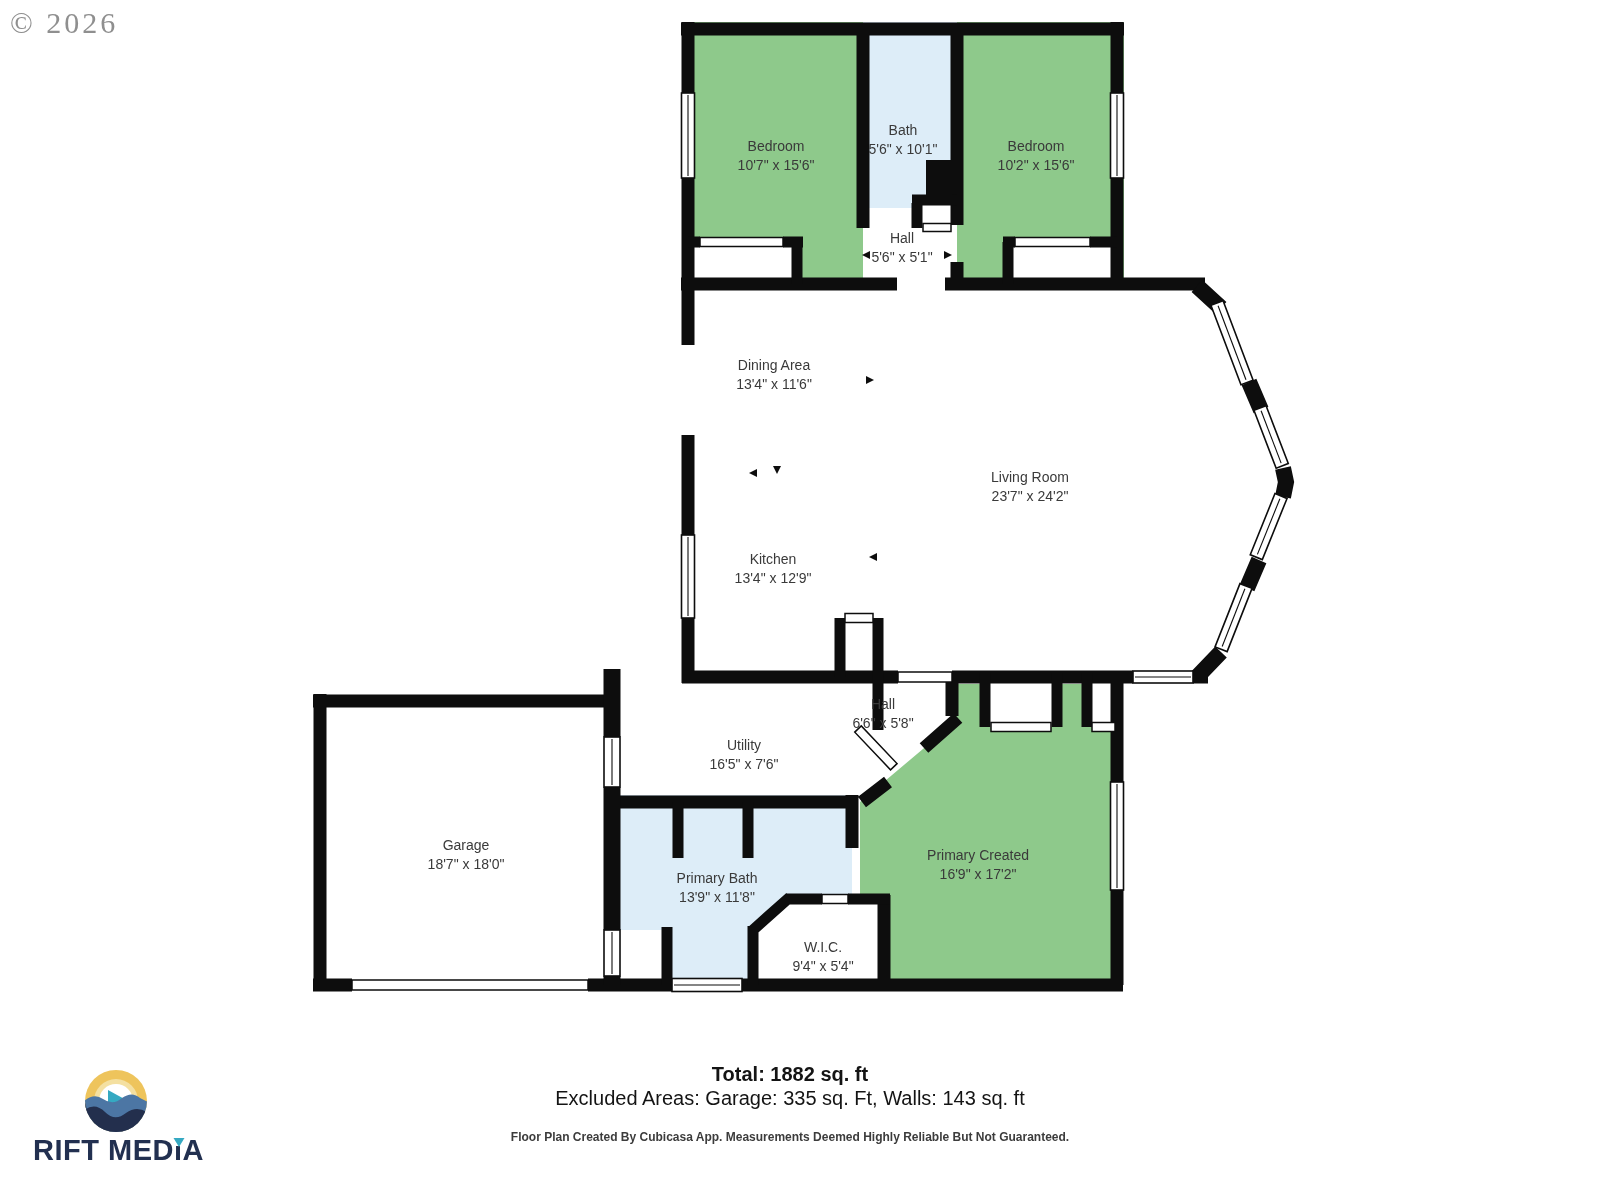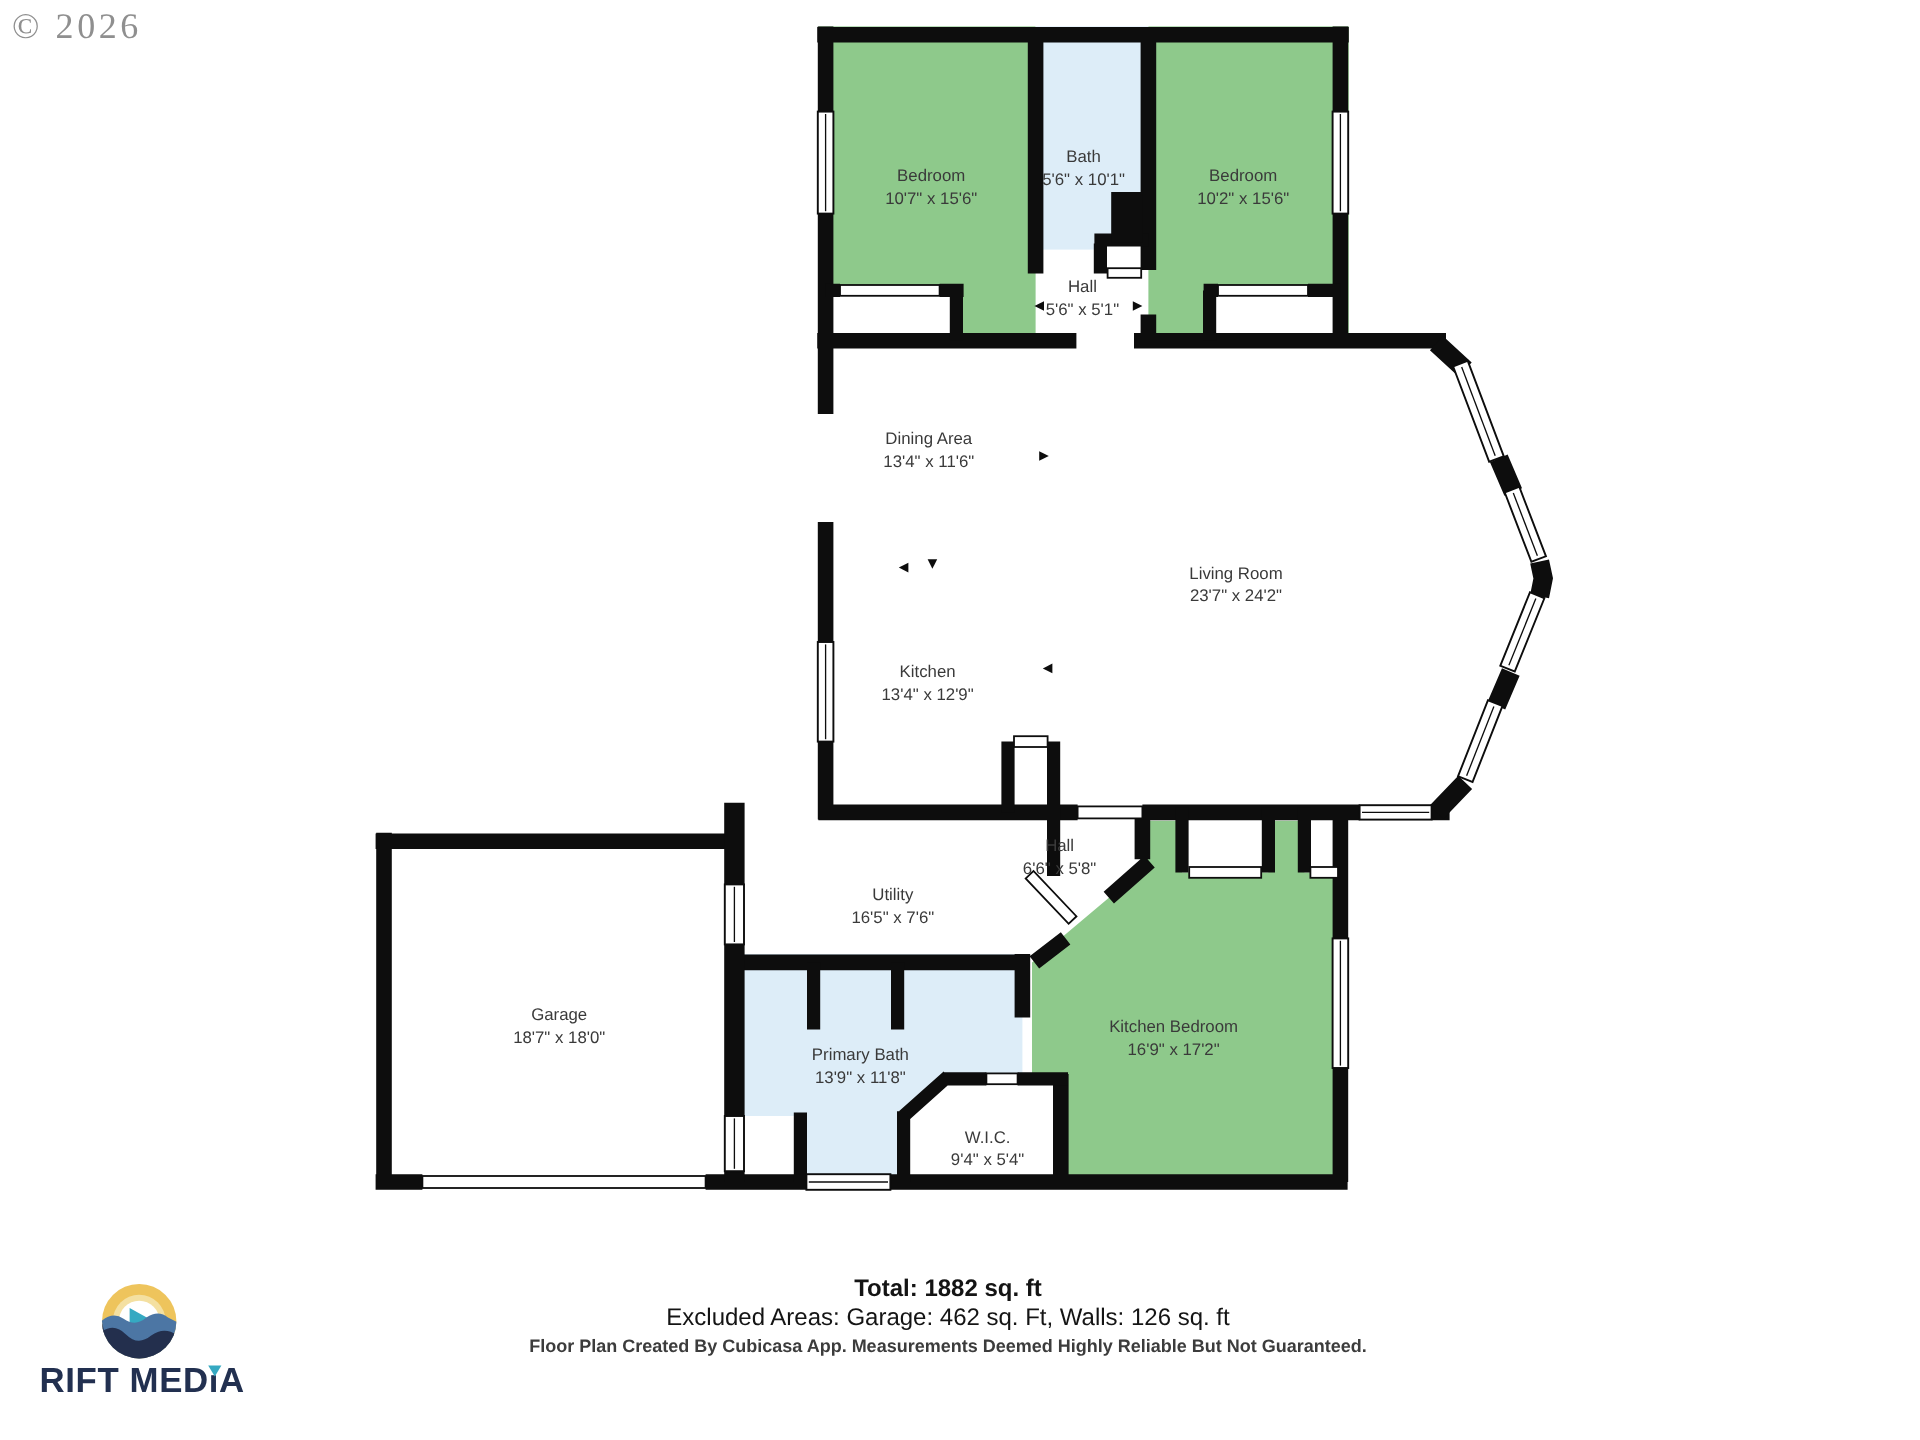--- a/index.html
+++ b/index.html
@@ -20,21 +20,21 @@
   .tick{fill:#0d0d0d}
   
   .room-label{position:absolute;transform:translate(-50%,-50%);text-align:center;
     color:#3a3a3a;font-size:14px;line-height:1.35;white-space:nowrap}
   .copyright{position:absolute;left:10px;top:6px;font-family:"Liberation Serif",serif;
     font-size:30px;color:#8f8f8f;letter-spacing:3px}
   .summary{position:absolute;left:790px;top:1062px;transform:translateX(-50%);
     text-align:center;color:#141414;white-space:nowrap}
   .summary .total{font-weight:bold;font-size:20px;line-height:24px}
   .summary .line{font-size:20px;line-height:24px}
-  .summary .disclaimer{font-size:15px;font-weight:bold;color:#3c3c3c;margin-top:4px}
+  .summary .disclaimer{font-size:12px;font-weight:bold;color:#3c3c3c;margin-top:20px}
 </style>
 </head>
 <body>
 
 <div class="stage">
 
   <div class="copyright">© 2026</div>
 
   <svg class="plan" width="1600" height="1200" viewBox="0 0 1600 1200">
 
@@ -238,24 +238,24 @@
       </div>
     <div class="room-label" style="left:717px;top:888px">
         <div>Primary Bath</div>
         <div>13'9" x 11'8"</div>
       </div>
     <div class="room-label" style="left:823px;top:957px">
         <div>W.I.C.</div>
         <div>9'4" x 5'4"</div>
       </div>
     <div class="room-label" style="left:978px;top:865px">
-        <div>Kitchen Bedroom</div>
+        <div>Primary Created</div>
         <div>16'9" x 17'2"</div>
       </div>
   </div>
 
   <div class="summary">
     <div class="total">Total: 1882 sq. ft</div>
-    <div class="line">Excluded Areas: Garage: 462 sq. Ft, Walls: 126 sq. ft</div>
+    <div class="line">Excluded Areas: Garage: 335 sq. Ft, Walls: 143 sq. ft</div>
     <div class="disclaimer">Floor Plan Created By Cubicasa App. Measurements Deemed Highly Reliable But Not Guaranteed.</div>
   </div>
 
 </div>
 
 </body></html>

